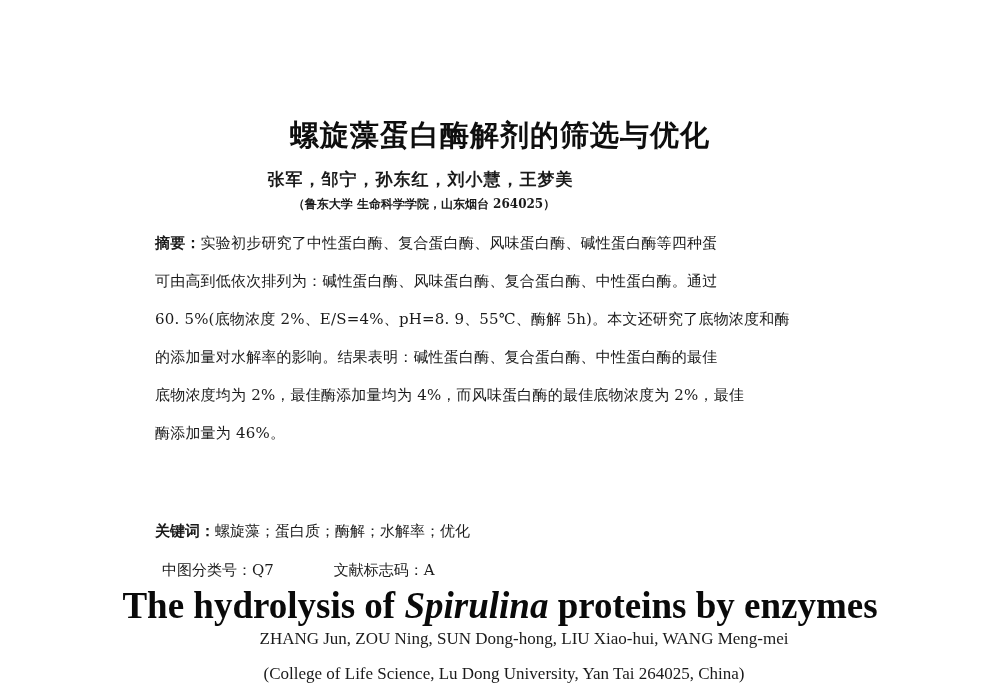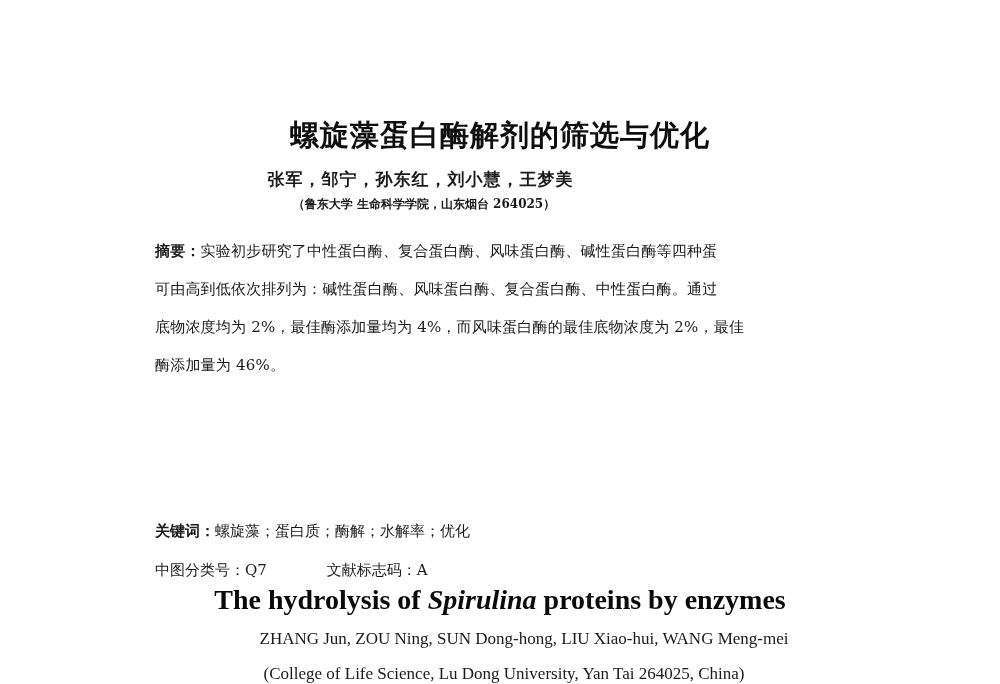--- a/index.html
+++ b/index.html
@@ -34,45 +34,45 @@
       color: #1a1a1a;
     }
     .cn-affil {
       left: 0; width: 848px; top: 196px;
       text-align: center;
       font-size: 12px;
       font-weight: bold;
       color: #1a1a1a;
     }
     .abstract-block {
-      left: 155px; top: 238px; width: 650px;
+      left: 155px; top: 230px; width: 650px;
     }
     .abs-line {
       height: 38px;
       line-height: 26px;
       font-size: 15px;
       white-space: nowrap;
       color: #1a1a1a;
       letter-spacing: 0.2px;
     }
     .label-bold { font-weight: bold; }
     .kw-line {
       left: 155px; top: 522px;
       font-size: 15px; white-space: nowrap; color: #1a1a1a; text-align: center;
     }
     .clc-line {
-      left: 155px; top: 561px;
+      left: 162px; top: 561px;
       font-size: 15px; white-space: nowrap; color: #1a1a1a;
     }
     .clc-gap { display: inline-block; width: 60px; }
     .en-title {
       left: 0; width: 1000px; top: 584px;
       text-align: center;
       font-family: "Liberation Serif", "DejaVu Serif", serif;
-      font-size: 28px;
+      font-size: 37px;
       font-weight: bold;
       color: #0a0a0a;
     }
     .en-title i { font-style: italic; }
     .en-authors {
       left: 0; width: 1000px; top: 629px;
       text-align: center;
       font-family: "Liberation Serif", "DejaVu Serif", serif;
       font-size: 17px;
       color: #1a1a1a;
@@ -95,20 +95,22 @@
 
   <div class="abs cn-authors">张军，邹宁，孙东红，刘小慧，王梦美</div>
 
   <div class="abs cn-affil">（鲁东大学 生命科学学院，山东烟台 264025）</div>
 
   <div class="abs abstract-block">
     <div class="abs-line">
       <span class="label-bold">摘要：</span><span>实验初步研究了中性蛋白酶、复合蛋白酶、风味蛋白酶、碱性蛋白酶等四种蛋</span>
     </div>
     <div class="abs-line">可由高到低依次排列为：碱性蛋白酶、风味蛋白酶、复合蛋白酶、中性蛋白酶。通过</div>
+    <div class="abs-line">60. 5%(底物浓度 2%、E/S=4%、pH=8. 9、55℃、酶解 5h)。本文还研究了底物浓度和酶</div>
+    <div class="abs-line">的添加量对水解率的影响。结果表明：碱性蛋白酶、复合蛋白酶、中性蛋白酶的最佳</div>
     <div class="abs-line">底物浓度均为 2%，最佳酶添加量均为 4%，而风味蛋白酶的最佳底物浓度为 2%，最佳</div>
     <div class="abs-line">酶添加量为 46%。</div>
   </div>
 
   <div class="abs kw-line">
     <span class="label-bold">关键词：</span><span>螺旋藻；蛋白质；酶解；水解率；优化</span>
   </div>
 
   <div class="abs clc-line">
     <span>中图分类号：</span><span>Q7</span><span class="clc-gap"></span><span>文献标志码：</span><span>A</span>

